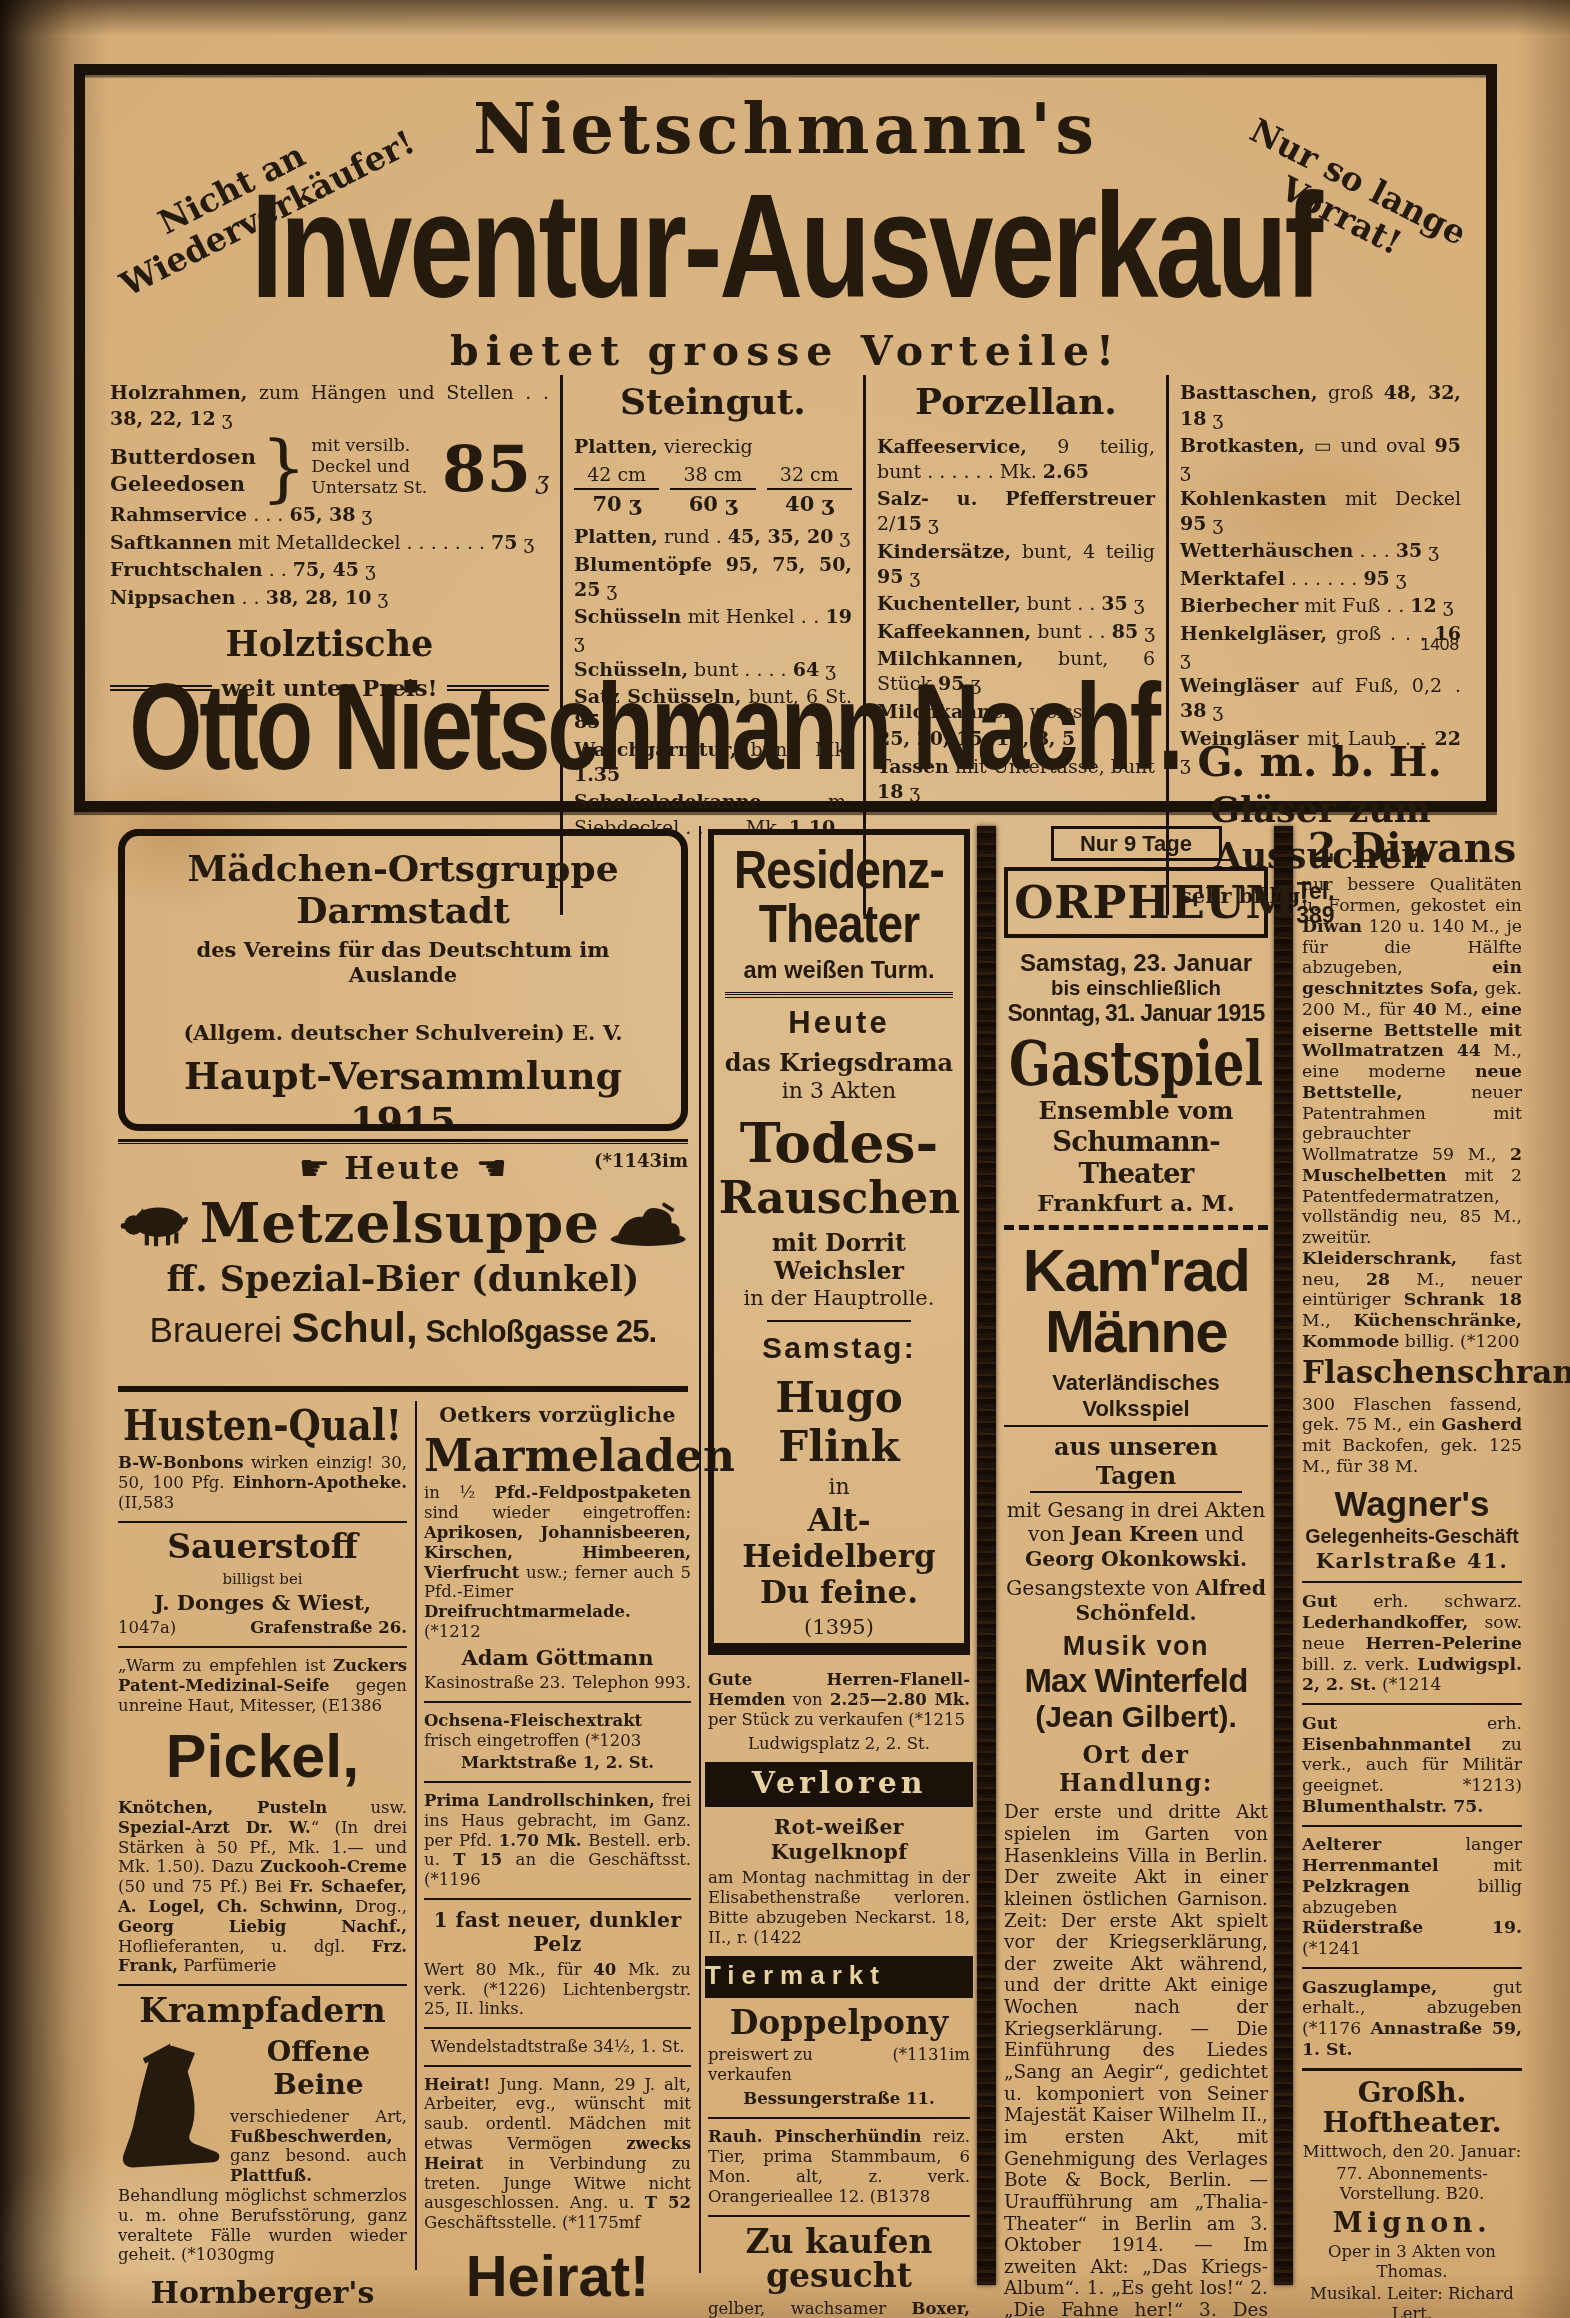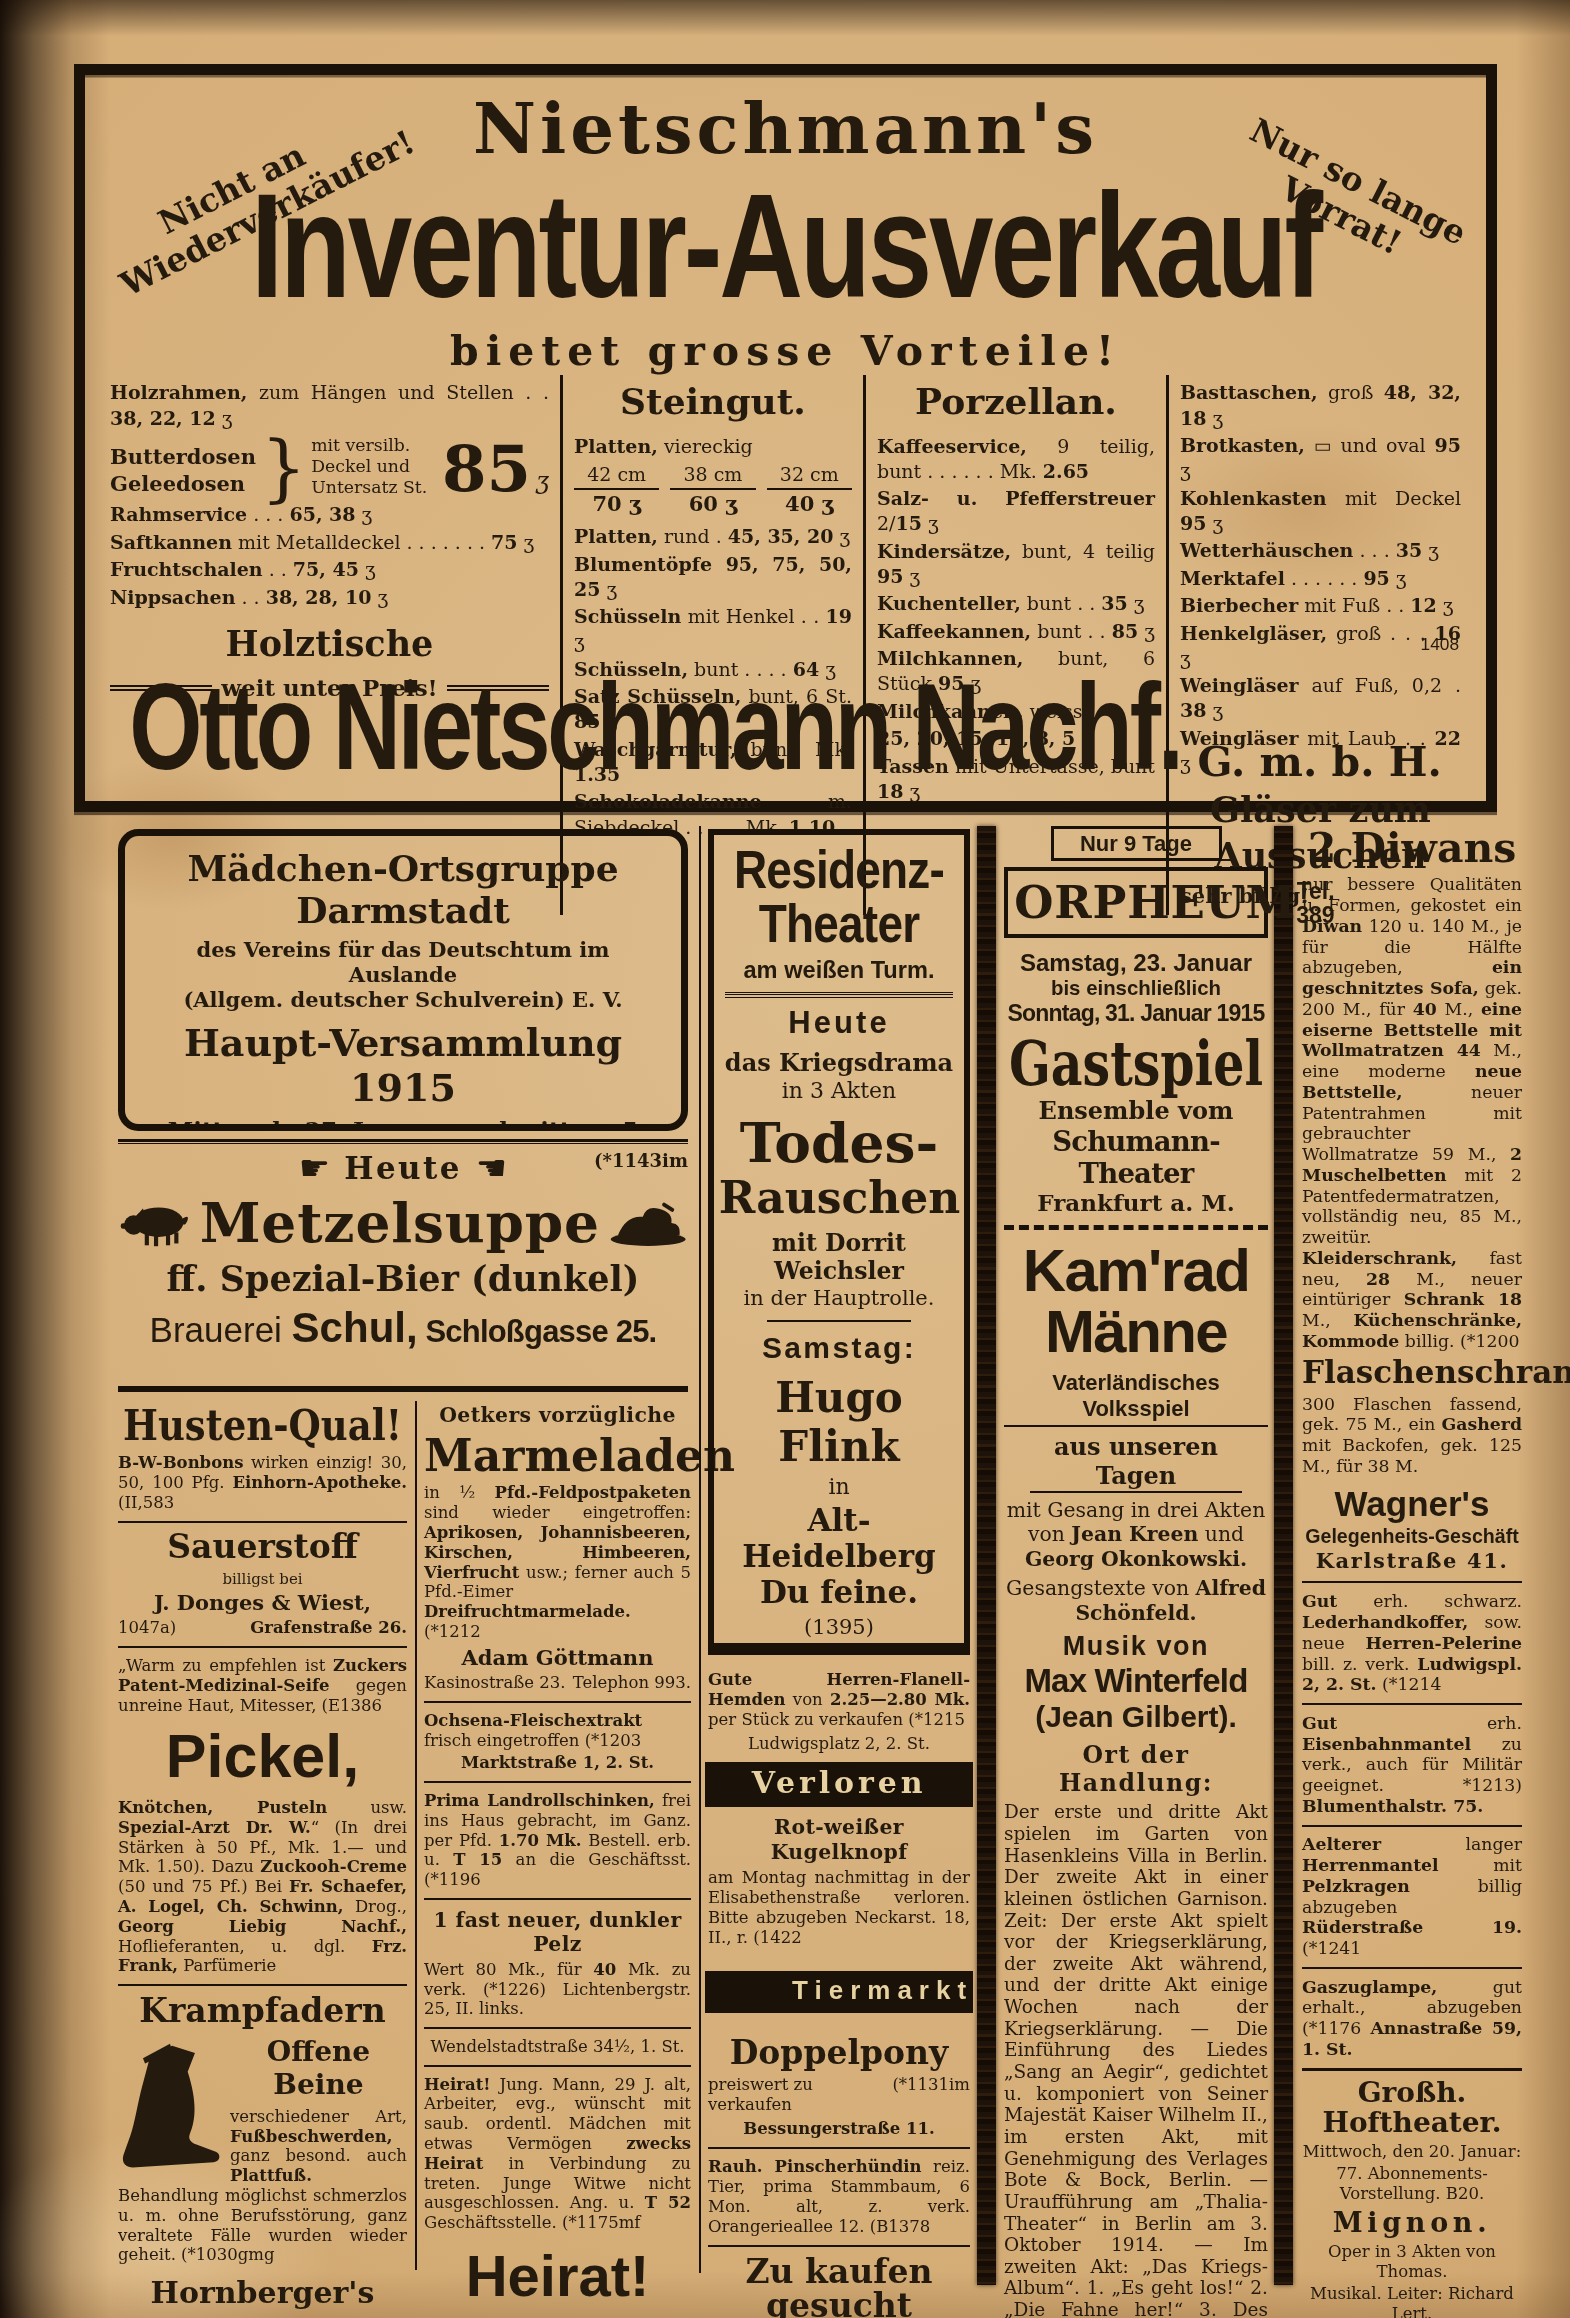--- a/index.html
+++ b/index.html
@@ -64,21 +64,21 @@
   .footer-brand{position:absolute;left:0;right:0;bottom:3.1px;text-align:center;white-space:nowrap;}
   .footer-brand .fb{display:inline-block;font-family:"Liberation Sans",sans-serif;font-weight:bold;font-size:94px;
     letter-spacing:-3.1px;transform:scaleY(1.30);transform-origin:bottom;}
   .footer-brand .fl{display:inline-block;font-weight:bold;font-size:41px;margin-left:12.6px;}
 
   
   .verein{position:absolute;left:118px;top:829px;width:570px;height:302px;border:7px solid var(--ink2);
     border-radius:20.4px;padding:11px 19px;text-align:center;overflow:hidden;}
   .verein .t1{font-weight:bold;font-size:36px;}
   .verein .t2{font-weight:bold;font-size:21px;margin-top:6.3px;}
-  .verein .t3{font-weight:bold;font-size:21px;}
+  .verein .t3{font-weight:bold;font-size:21px;margin-top:33px;}
   .verein .t4{font-weight:bold;font-size:38px;margin-top:7.9px;}
   .verein .t5{font-weight:bold;font-size:23px;margin-top:6.3px;}
 
   .hr-double{position:absolute;left:118px;top:1139px;width:570px;height:4.7px;border-top:3.1px solid var(--ink2);border-bottom:1.6px solid var(--ink2);}
   .hr-thick{position:absolute;left:118px;top:1386px;width:570px;height:5.5px;background:var(--ink2);}
 
   
   .metzel{position:absolute;left:118px;top:1148px;width:570px;height:232px;}
   .metzel .row1{display:flex;justify-content:center;align-items:center;gap:14px;font-weight:bold;font-size:31px;letter-spacing:2.4px;position:relative;}
   .metzel .hand{font-family:"DejaVu Sans",sans-serif;font-size:35px;letter-spacing:0;}
@@ -107,22 +107,22 @@
   .hfr.xl{font-size:44px;}
   .hmd{text-align:center;font-weight:bold;font-size:30px;margin:6.3px 0 1.6px;}
   .hsans{font-family:"Liberation Sans",sans-serif;text-align:center;font-weight:bold;font-size:61px;margin:4.7px 0;}
   .hsans2{font-family:"Liberation Sans",sans-serif;text-align:center;font-weight:bold;font-size:58px;margin:7.9px 0;}
   .md2{font-size:20.4px;}
   .lg{font-size:21px;font-weight:bold;}
   .sm2{font-size:15px;}
   .fr{letter-spacing:0.4px;}
   .banner{background:var(--ink2);color:var(--cream);text-align:center;font-weight:bold;font-size:30px;
     padding:3.1px 0 5.5px;letter-spacing:3.9px;margin:7.9px -3.1px;}
-  .banner2{background:var(--ink2);color:var(--cream);text-align:right;font-weight:bold;font-size:26px;
-    font-family:"Liberation Sans",sans-serif;padding:3.9px 0 6.3px;letter-spacing:7px;margin:23px -3.1px;}
+  .banner2{background:var(--ink2);color:var(--cream);text-align:left;font-weight:bold;font-size:26px;
+    font-family:"Liberation Sans",sans-serif;padding:3.9px 0 6.3px;letter-spacing:7px;margin:8px -3.1px;}
   .bootwrap{overflow:hidden;margin:3.1px 0;}
   .bootwrap svg{float:left;width:104px;height:138px;margin:3.1px 7.9px 1.6px 0;}
   .bootwrap .bl0{font-weight:bold;font-size:28px;text-align:center;margin:1.6px 0 4.7px;}
 
   
   .residenz{position:absolute;left:708px;top:829px;width:262px;height:826px;border:6.3px solid var(--ink2);
     border-bottom-width:12.6px;padding:7.9px 4.7px;text-align:center;font-family:"Liberation Sans",sans-serif;overflow:hidden;}
   .residenz .r1{font-weight:bold;font-size:46px;letter-spacing:-0.8px;transform:scaleY(1.15);transform-origin:center;}
   .residenz .r2{font-weight:bold;font-size:23.6px;margin-top:6.3px;}
   .residenz .dd{border-top:3.1px double var(--ink2);border-bottom:1.6px solid var(--ink2);height:5.5px;margin:7.9px 6.3px;}

